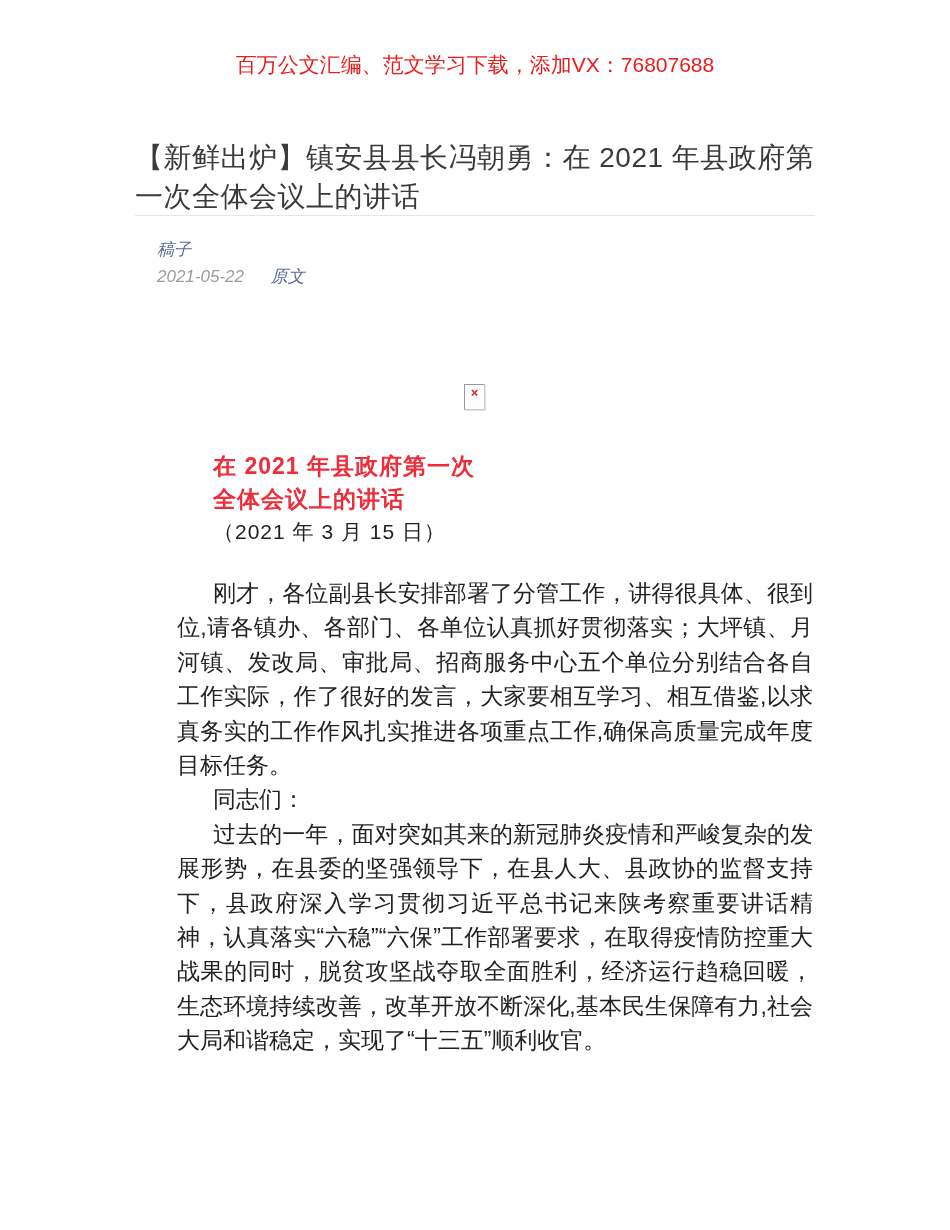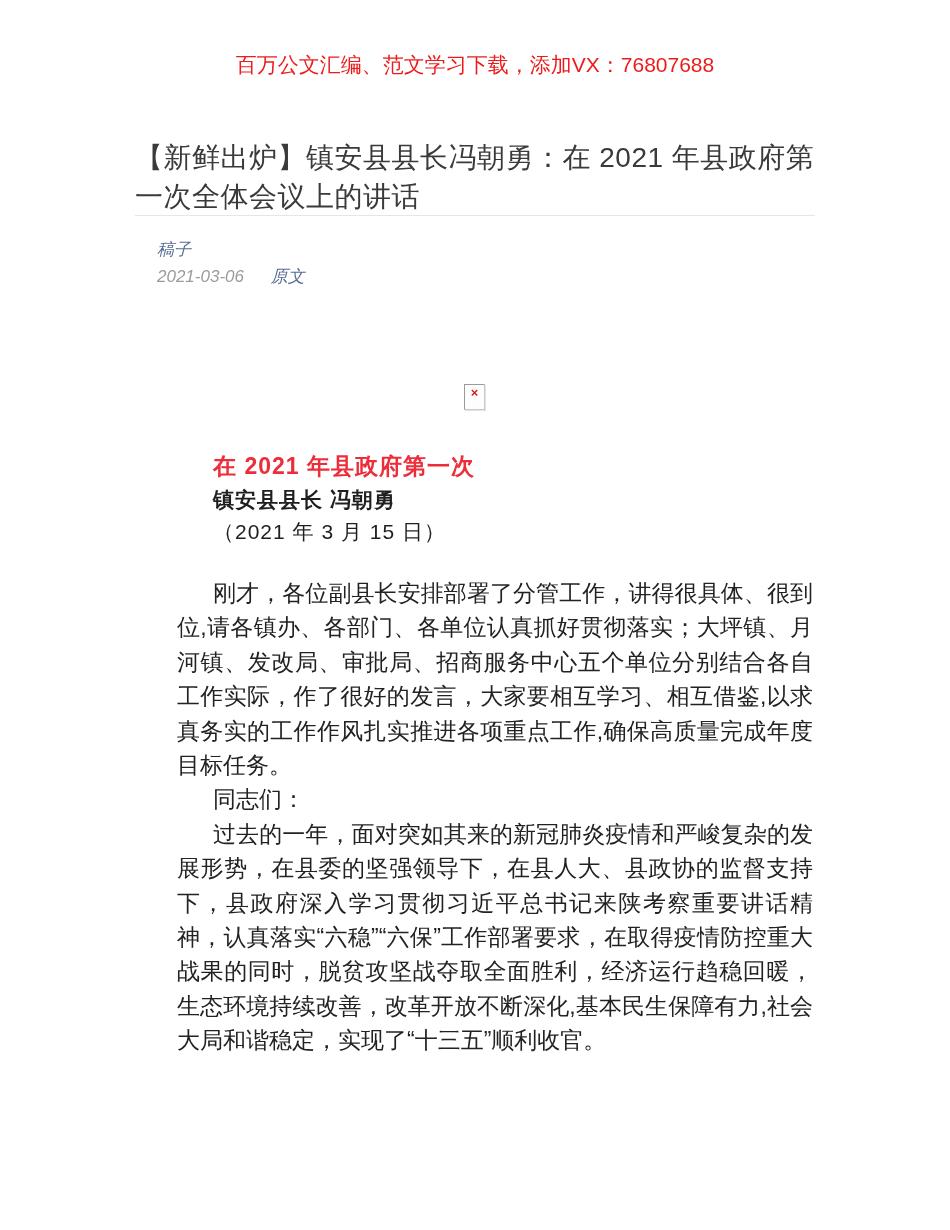--- a/index.html
+++ b/index.html
@@ -90,29 +90,29 @@
 
 <div class="banner">百万公文汇编、范文学习下载，添加VX：76807688</div>
 
 <h1 class="title">【新鲜出炉】镇安县县长冯朝勇：在 2021 年县政府第一次全体会议上的讲话</h1>
 
 <div class="divider"></div>
 
 <div class="meta">
   <span class="author">稿子</span>
   <span class="meta-row">
-    <span class="date">2021-03-06</span>
+    <span class="date">2021-05-22</span>
     <span class="source-link">原文</span>
   </span>
 </div>
 
 <div class="img-ph">
   <span class="x-glyph">×</span>
 </div>
 
 <div class="content">
   <div class="heading-line">在 2021 年县政府第一次</div>
-  <div class="byline">镇安县县长 冯朝勇</div>
+  <div class="heading-line">全体会议上的讲话</div>
   <div class="dateline">（2021 年 3 月 15 日）</div>
   <p class="para">刚才，各位副县长安排部署了分管工作，讲得很具体、很到位,请各镇办、各部门、各单位认真抓好贯彻落实；大坪镇、月河镇、发改局、审批局、招商服务中心五个单位分别结合各自工作实际，作了很好的发言，大家要相互学习、相互借鉴,以求真务实的工作作风扎实推进各项重点工作,确保高质量完成年度目标任务。</p>
   <p class="para">同志们：</p>
   <p class="para">过去的一年，面对突如其来的新冠肺炎疫情和严峻复杂的发展形势，在县委的坚强领导下，在县人大、县政协的监督支持下，县政府深入学习贯彻习近平总书记来陕考察重要讲话精神，认真落实“六稳”“六保”工作部署要求，在取得疫情防控重大战果的同时，脱贫攻坚战夺取全面胜利，经济运行趋稳回暖，生态环境持续改善，改革开放不断深化,基本民生保障有力,社会大局和谐稳定，实现了“十三五”顺利收官。</p>
 </div>
 
 </body></html>

